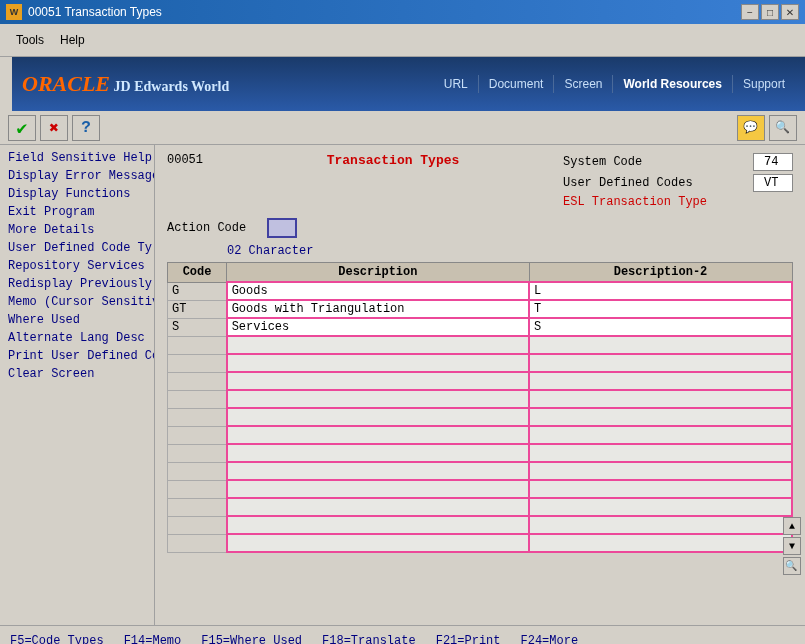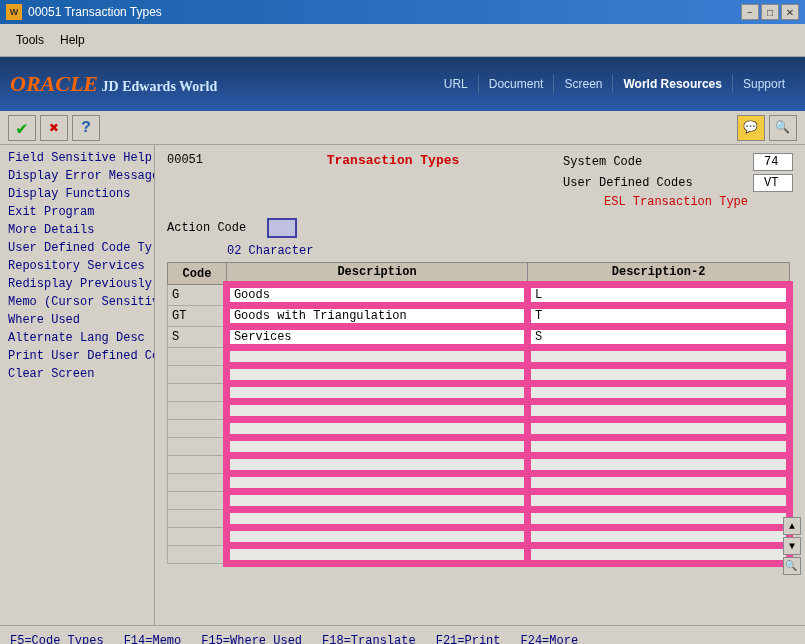--- a/index.html
+++ b/index.html
@@ -35,20 +35,21 @@
     .menu-item { padding: 2px 8px; cursor: pointer; }
 
     
     .oracle-header {
       background: linear-gradient(to bottom, #1a3a6a, #2a5aa8);
       height: 54px;
       display: flex;
       align-items: center;
       padding: 0 10px;
       position: relative;
+      margin-left: 12px;
     }
     .oracle-logo { color: #e8e8e8; font-size: 22px; font-weight: bold; font-family: 'Times New Roman', serif; font-style: italic; }
     .oracle-logo span { color: #ff6600; }
     .header-nav { position: absolute; right: 10px; display: flex; gap: 0; align-items: center; }
     .header-nav-item { color: #c8dff8; font-size: 12px; padding: 2px 10px; cursor: pointer; font-family: 'Tahoma', sans-serif; border-right: 1px solid #4a6a9a; }
     .header-nav-item:last-child { border-right: none; }
     .world-resources { color: #ffffff; font-weight: bold; }
 
     
     .toolbar {
@@ -102,34 +103,34 @@
       height: 18px;
       font-family: 'Courier New', monospace;
       font-size: 12px;
       padding: 0 2px;
     }
     .title-text { color: #cc0000; font-size: 13px; font-weight: bold; text-align: center; flex: 1; }
     .program-id { font-size: 12px; color: #000000; font-family: 'Courier New', monospace; }
     .right-form-row { display: flex; align-items: center; margin-bottom: 3px; justify-content: space-between; }
     .right-label { font-size: 12px; color: #000000; }
     .right-input { border: 1px solid #888; background: white; height: 18px; width: 50px; font-family: 'Courier New', monospace; font-size: 12px; padding: 0 10px; }
-    .esl-label { color: #cc0000; font-size: 12px; margin-left: 41px; }
+    .esl-label { color: #cc0000; font-size: 12px; }
 
     .action-row { display: flex; align-items: center; margin: 6px 0; }
     .action-label { font-size: 12px; color: #000000; min-width: 100px; }
     .action-input { border: 2px inset #888; background: white; height: 20px; width: 30px; font-family: 'Courier New', monospace; font-size: 12px; padding: 0 2px; }
 
     
     .char-header { font-size: 12px; color: #000080; margin: 6px 0 2px 60px; }
 
     
     .data-table { width: 100%; border-collapse: collapse; margin-top: 4px; }
     .table-header-row { background: #c8c8c8; }
     .table-header { font-size: 12px; padding: 2px 6px; border: 1px solid #888; background: #c8c0b0; font-family: 'Courier New', monospace; }
-    .table-row td { border: 7px solid #ec4899; height: 18px; font-family: 'Courier New', monospace; font-size: 12px; padding: 0 4px; background: white; }
+    .table-row td { border: 2px solid #ec4899; height: 18px; font-family: 'Courier New', monospace; font-size: 12px; padding: 0 4px; background: white; }
     .table-row.empty td { background: #e8e8e8; }
     .code-cell { width: 40px; background: #d4d0c8 !important; border: 1px solid #aaa !important; }
     .desc-cell { background: white; }
     .desc2-cell { background: white; }
 
     
     .footer {
       height: 30px;
       background: #d4d0c8;
       border-top: 1px solid #a0a0a0;

